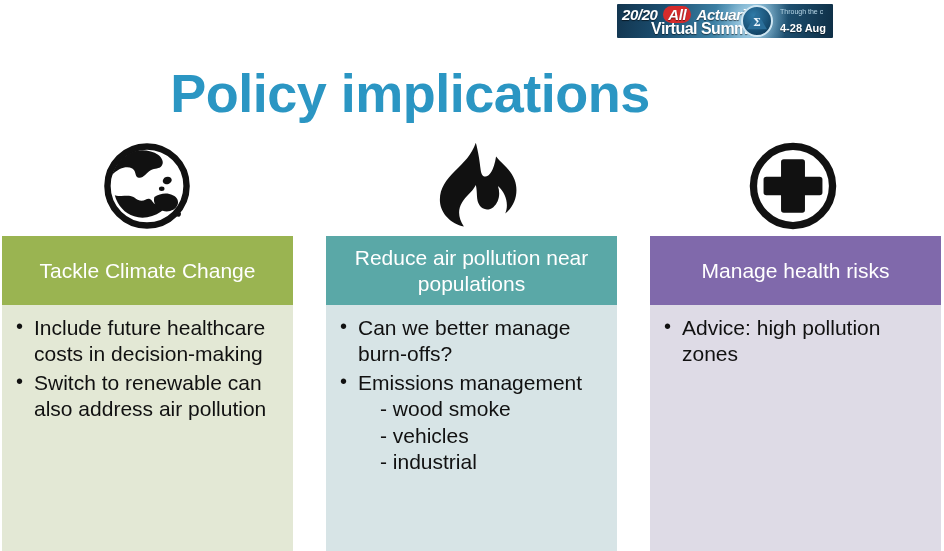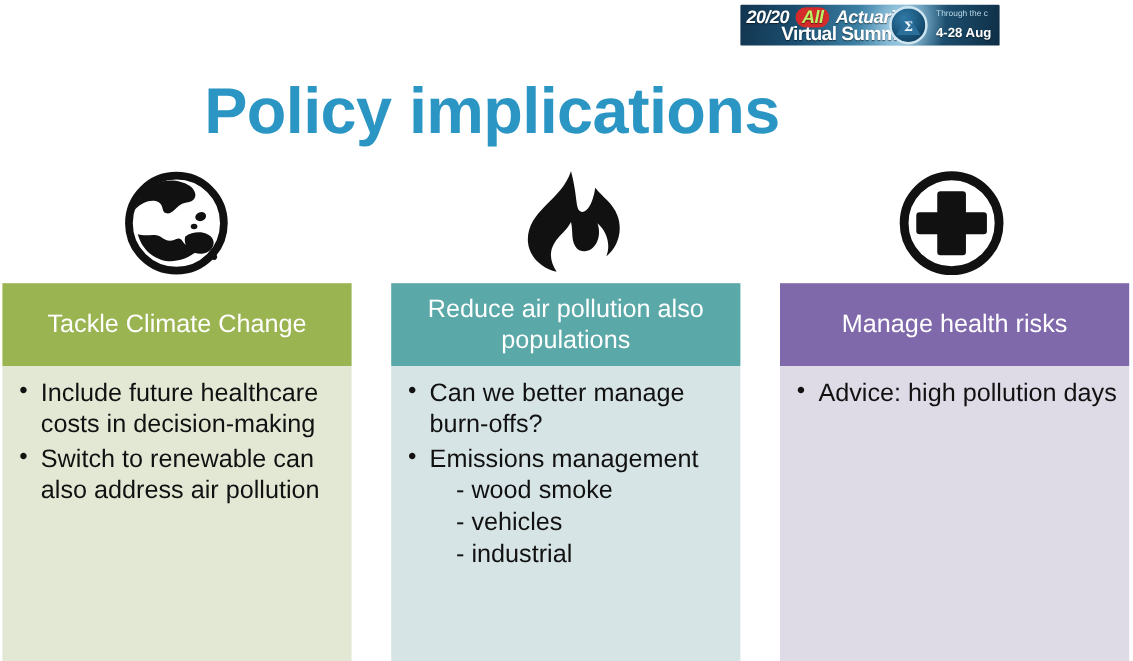--- a/index.html
+++ b/index.html
@@ -52,21 +52,21 @@
     font-weight: bold;
     letter-spacing: -0.5px;
     color: #ffffff;
     white-space: nowrap;
     text-shadow: 0 1px 1px rgba(0,0,0,.55);
     margin-left: 29px;
   }
   #summit-banner .all-badge {
     display: inline-block;
     background: #d62b2b;
-    color: #bef264;
+    color: #ffffff;
     border-radius: 9px;
     padding: 0 5px;
     margin: 0 2px;
     font-style: italic;
     font-weight: bold;
   }
   #summit-banner .emblem {
     position: absolute;
     left: 124px; top: 1px;
     width: 32px; height: 32px;
@@ -253,34 +253,34 @@
   <div class="col-header" style="background: rgb(154, 180, 81);">Tackle Climate Change</div>
   <div class="col-body" style="background: rgb(227, 232, 213);">
     <ul>
       <li>Include future healthcare costs in decision-making</li>
       <li>Switch to renewable can also address air pollution</li>
     </ul>
   </div>
 </div>
 
 <div class="column" id="column-1">
-  <div class="col-header" style="background: rgb(90, 168, 167);">Reduce air pollution also populations</div>
+  <div class="col-header" style="background: rgb(90, 168, 167);">Reduce air pollution near populations</div>
   <div class="col-body" style="background: rgb(215, 228, 230);">
     <ul>
       <li>Can we better manage burn-offs?</li>
       <li>
         <span>Emissions management</span>
         <div class="sub">- wood smoke</div>
         <div class="sub">- vehicles</div>
         <div class="sub">- industrial</div>
       </li>
     </ul>
   </div>
 </div>
 
 <div class="column" id="column-2">
   <div class="col-header" style="background: rgb(128, 105, 171);">Manage health risks</div>
   <div class="col-body" style="background: rgb(222, 219, 230);">
     <ul>
-      <li>Advice: high pollution days</li>
+      <li>Advice: high pollution zones</li>
     </ul>
   </div>
 </div>
 
 </body></html>

